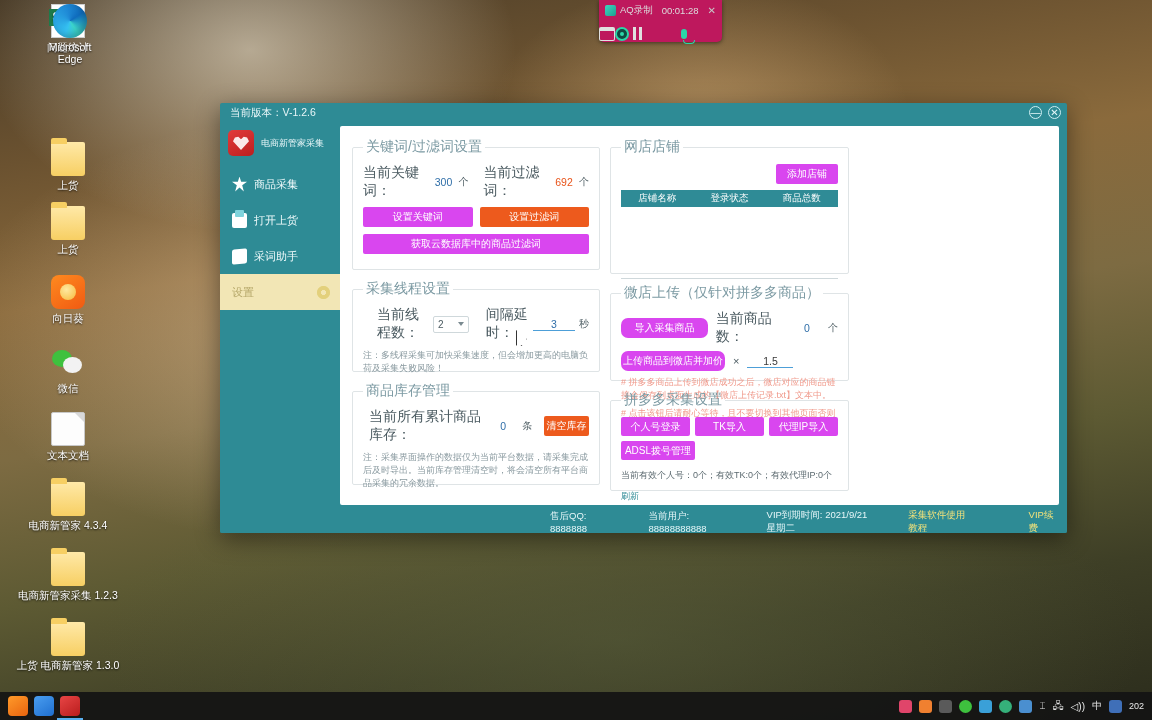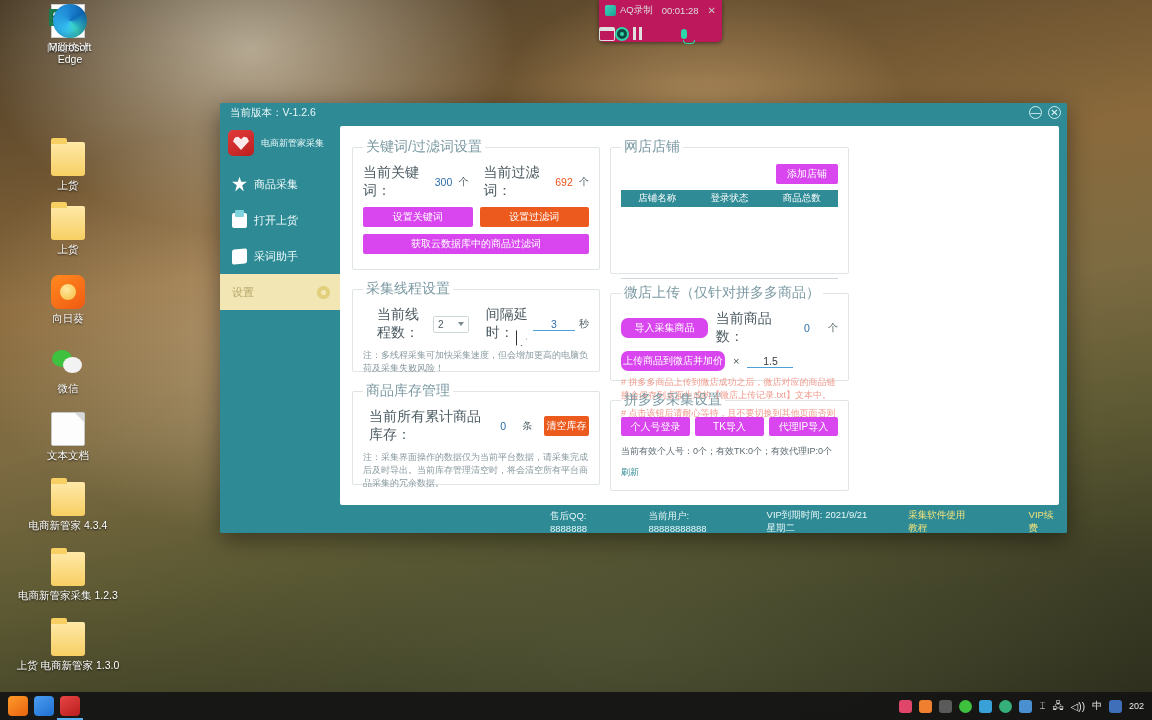--- a/index.html
+++ b/index.html
@@ -467,20 +467,23 @@
           <div class="note-pink"># 点击该钮后请耐心等待，且不要切换到其他页面否则将中断上传哦~</div>
         </fieldset>
 
         <fieldset class="fs-pdd">
           <legend>拼多多采集设置</legend>
           <div class="pdd-btns">
             <button class="btn btn-pdd">个人号登录</button>
             <button class="btn btn-pdd">TK导入</button>
             <button class="btn btn-pdd">代理IP导入</button>
           </div>
+          <div class="pdd-btns">
+            <button class="btn btn-adsl">ADSL拨号管理</button>
+          </div>
           <div class="pdd-status">当前有效个人号：0个；有效TK:0个；有效代理IP:0个</div>
           <div class="pdd-status link-refresh">刷新</div>
         </fieldset>
 
       </div>
     </div>
   </div>
 
   <div class="footer">
     <span>售后QQ: 8888888</span>

